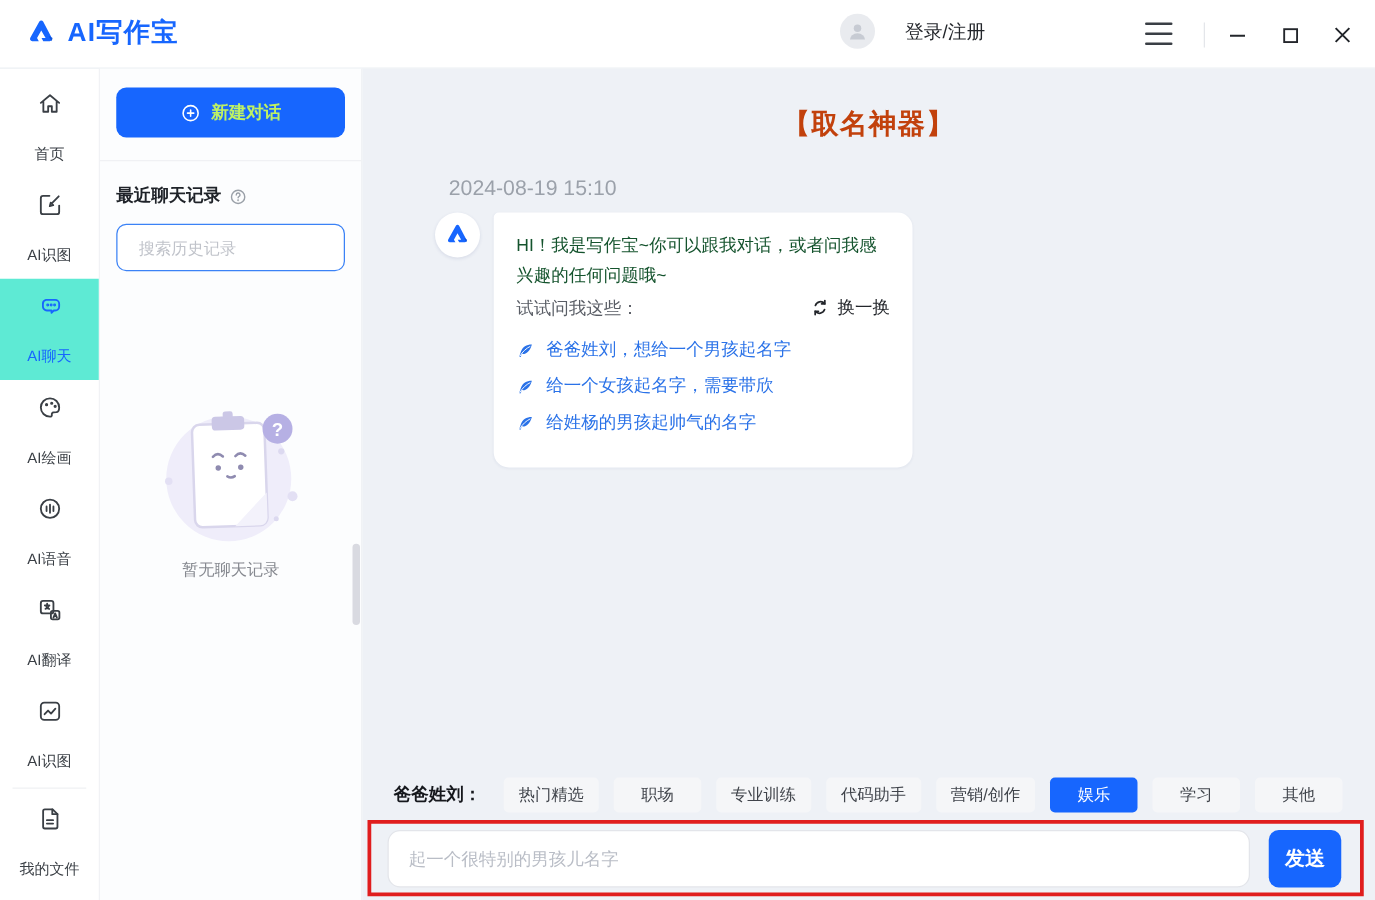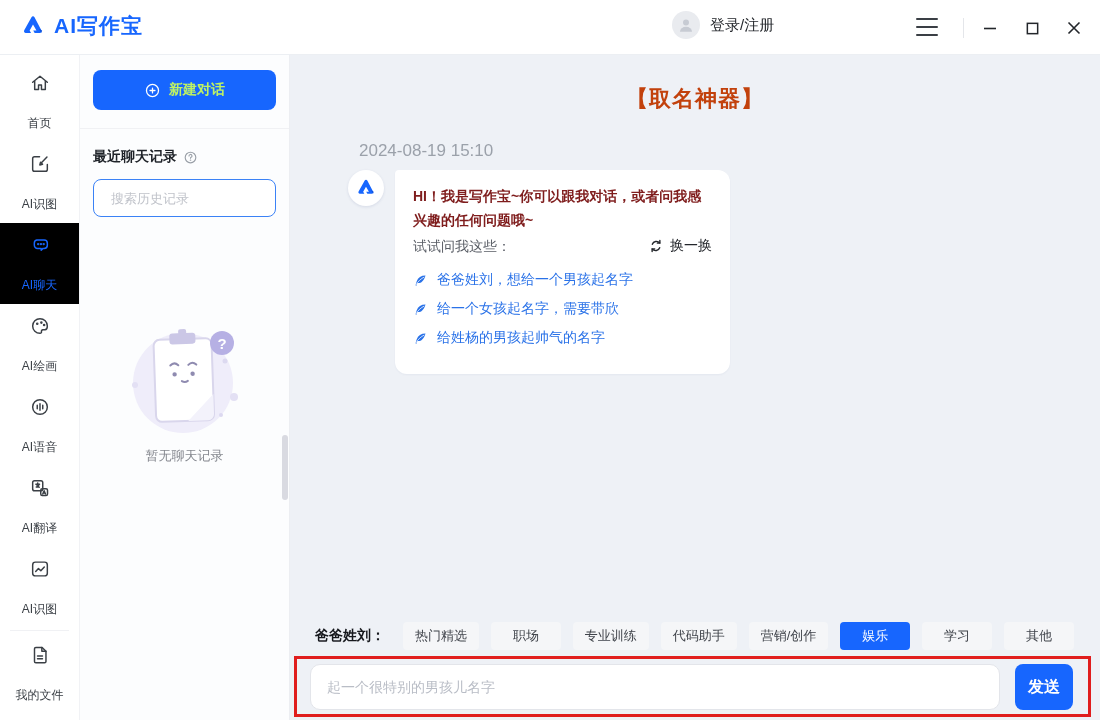--- a/index.html
+++ b/index.html
@@ -4,38 +4,38 @@
 <style>
   * { margin:0; padding:0; box-sizing:border-box; }
   html,body { width:1100px; height:720px; overflow:hidden; }
   body { font-family:"Liberation Sans","DejaVu Sans",sans-serif; background:#eef1f6; }
   .app { position:relative; width:1100px; height:720px; background:#fff; }
 
   
   .header { position:relative; height:55px; background:#fff; border-bottom:1px solid #eceff3; }
   .logo { position:absolute; left:20px; top:12px; display:flex; align-items:center; gap:8px; }
   .logo-text { color:#1766fe; font-size:21px; font-weight:bold; letter-spacing:1px; }
-  .login { position:absolute; left:672px; top:11px; display:flex; align-items:center; gap:10px; cursor:pointer; }
+  .login { position:absolute; left:672px; top:11px; display:flex; align-items:center; gap:24px; cursor:pointer; }
   .login-avatar { width:28px; height:28px; border-radius:50%; background:#e9ebef; display:flex; align-items:center; justify-content:center; }
   .login-text { font-size:15px; color:#23262b; }
   .hamburger { position:absolute; left:916px; top:18px; width:22px; height:18px; display:flex; flex-direction:column; justify-content:space-between; cursor:pointer; }
   .hamburger span { height:2px; background:#3a3f45; border-radius:1px; }
   .win-sep { position:absolute; left:963px; top:18px; width:1px; height:20px; background:#e4e6ea; }
   .win-controls { position:absolute; right:12px; top:14px; display:flex; gap:14px; }
   .win-btn { width:28px; height:28px; display:flex; align-items:center; justify-content:center; cursor:pointer; color:#23262b; }
 
   
   .body-row { display:flex; height:665px; }
 
   
   .sidebar { width:80px; background:#fff; border-right:1px solid #f1f2f5; padding-top:6px; }
   .nav-item { display:flex; flex-direction:column; align-items:center; gap:21px; padding:11px 0 10px; cursor:pointer; color:#3a3f45; }
   .nav-item .nav-label { font-size:12px; }
   .nav-item svg { width:22px; height:22px; stroke:#3a3f45; fill:none; stroke-width:1.6; stroke-linecap:round; stroke-linejoin:round; }
-  .nav-item.active { background:#000000; color:#1766fe; }
+  .nav-item.active { background:#5eead4; color:#1766fe; }
   .nav-item.active svg { stroke:#1766fe; }
   .nav-divider { height:1px; background:#f0f1f4; margin:2px 10px; }
 
   
   .panel { position:relative; width:210px; background:#fcfdfe; border-right:1px solid #eceef2; }
   .new-chat-btn { margin:15px 13px 0; height:40px; border-radius:8px; background:#1766fe; color:#bef264;
     display:flex; align-items:center; justify-content:center; gap:8px; font-size:14px; font-weight:bold; cursor:pointer; }
   .panel-divider { height:1px; background:#f0f1f4; margin-top:18px; }
   .history-head { margin:19px 13px 0; display:flex; align-items:center; gap:6px; font-size:14px; font-weight:bold; color:#1f2329; }
   .search-box { margin:13px 13px 0; height:38px; border:1px solid #3b82f6; border-radius:8px; background:#fff;
@@ -47,21 +47,21 @@
   .panel-scrollbar { position:absolute; right:1px; top:380px; width:6px; height:65px; border-radius:3px; background:#d9dae1; }
 
   
   .main { position:relative; flex:1; background:#eef1f6; }
   .page-title { text-align:center; padding-top:29px; font-size:22px; font-weight:bold; color:#c2410c; letter-spacing:1px; }
   .timestamp { margin:27px 0 0 69px; font-size:17px; color:#9ba1aa; }
   .msg-row { display:flex; align-items:flex-start; margin:9px 0 0 58px; gap:11px; }
   .ai-avatar { width:36px; height:36px; border-radius:50%; background:#fff; box-shadow:0 1px 3px rgba(40,60,120,.12);
     display:flex; align-items:center; justify-content:center; }
   .bubble { width:335px; background:#fff; border-radius:4px 12px 12px 12px; padding:15px 18px 16px; box-shadow:0 1px 2px rgba(40,60,120,.05); }
-  .bubble-text { font-size:14px; color:#7f1d1d; line-height:1.7;font-weight:bold; }
+  .bubble-text { font-size:14px; color:#14532d; line-height:1.7; }
   .try-row { display:flex; align-items:center; justify-content:space-between; margin-top:2px; }
   .try-label { font-size:14px; color:#595d65; line-height:1.7; }
   .refresh { display:flex; align-items:center; gap:6px; font-size:14px; color:#23262b; cursor:pointer; }
   .suggestions { margin-top:13px; }
   .suggestion { display:flex; align-items:center; gap:9px; margin:11px 0; font-size:14px; color:#2a72e8; cursor:pointer; }
 
   
   .scene-row { position:absolute; left:25px; right:26px; top:567px; display:flex; align-items:center; }
   .scene-label { font-size:14px; font-weight:bold; color:#16181d; white-space:nowrap; }
   .tags { flex:1; display:flex; justify-content:space-between; margin-left:18px; }

